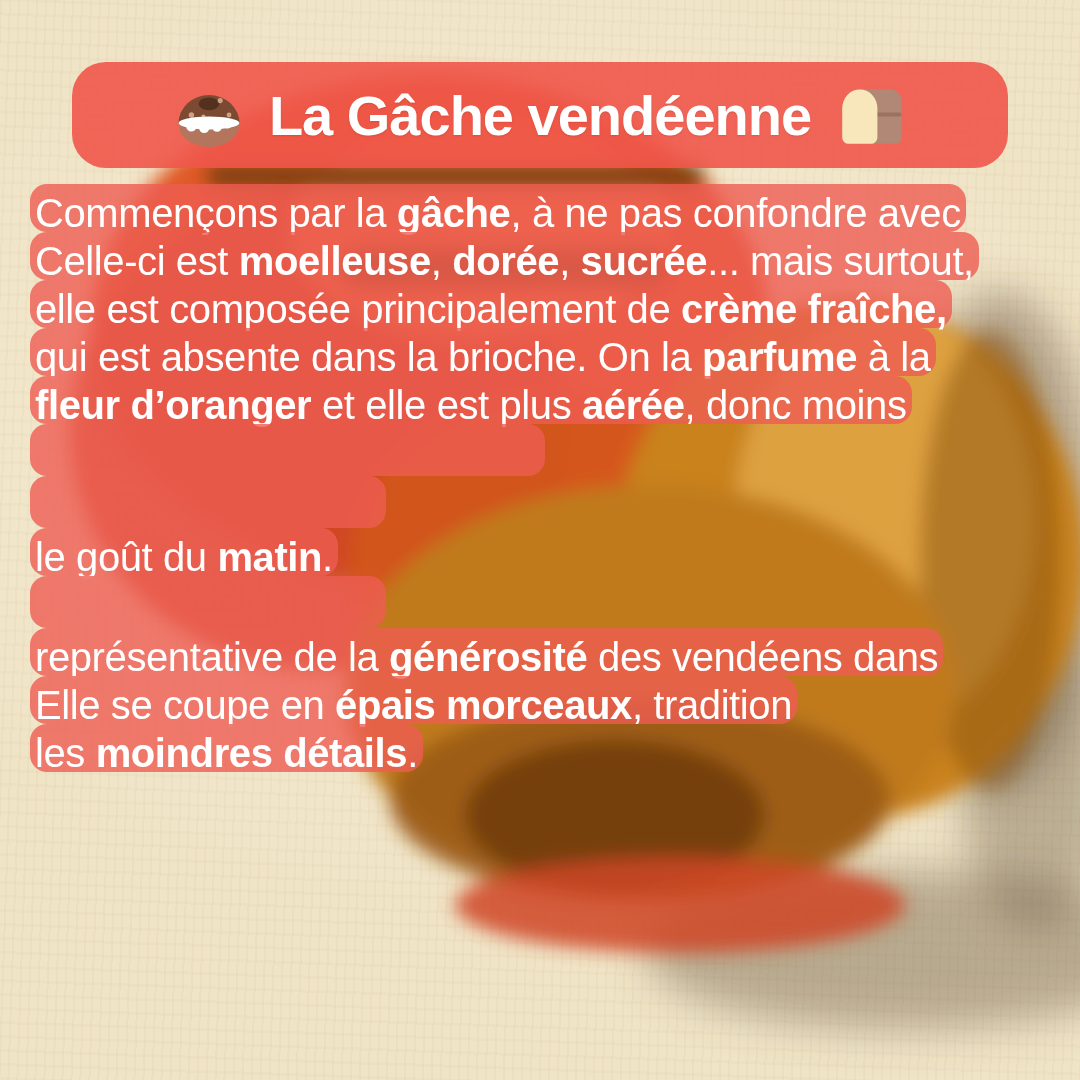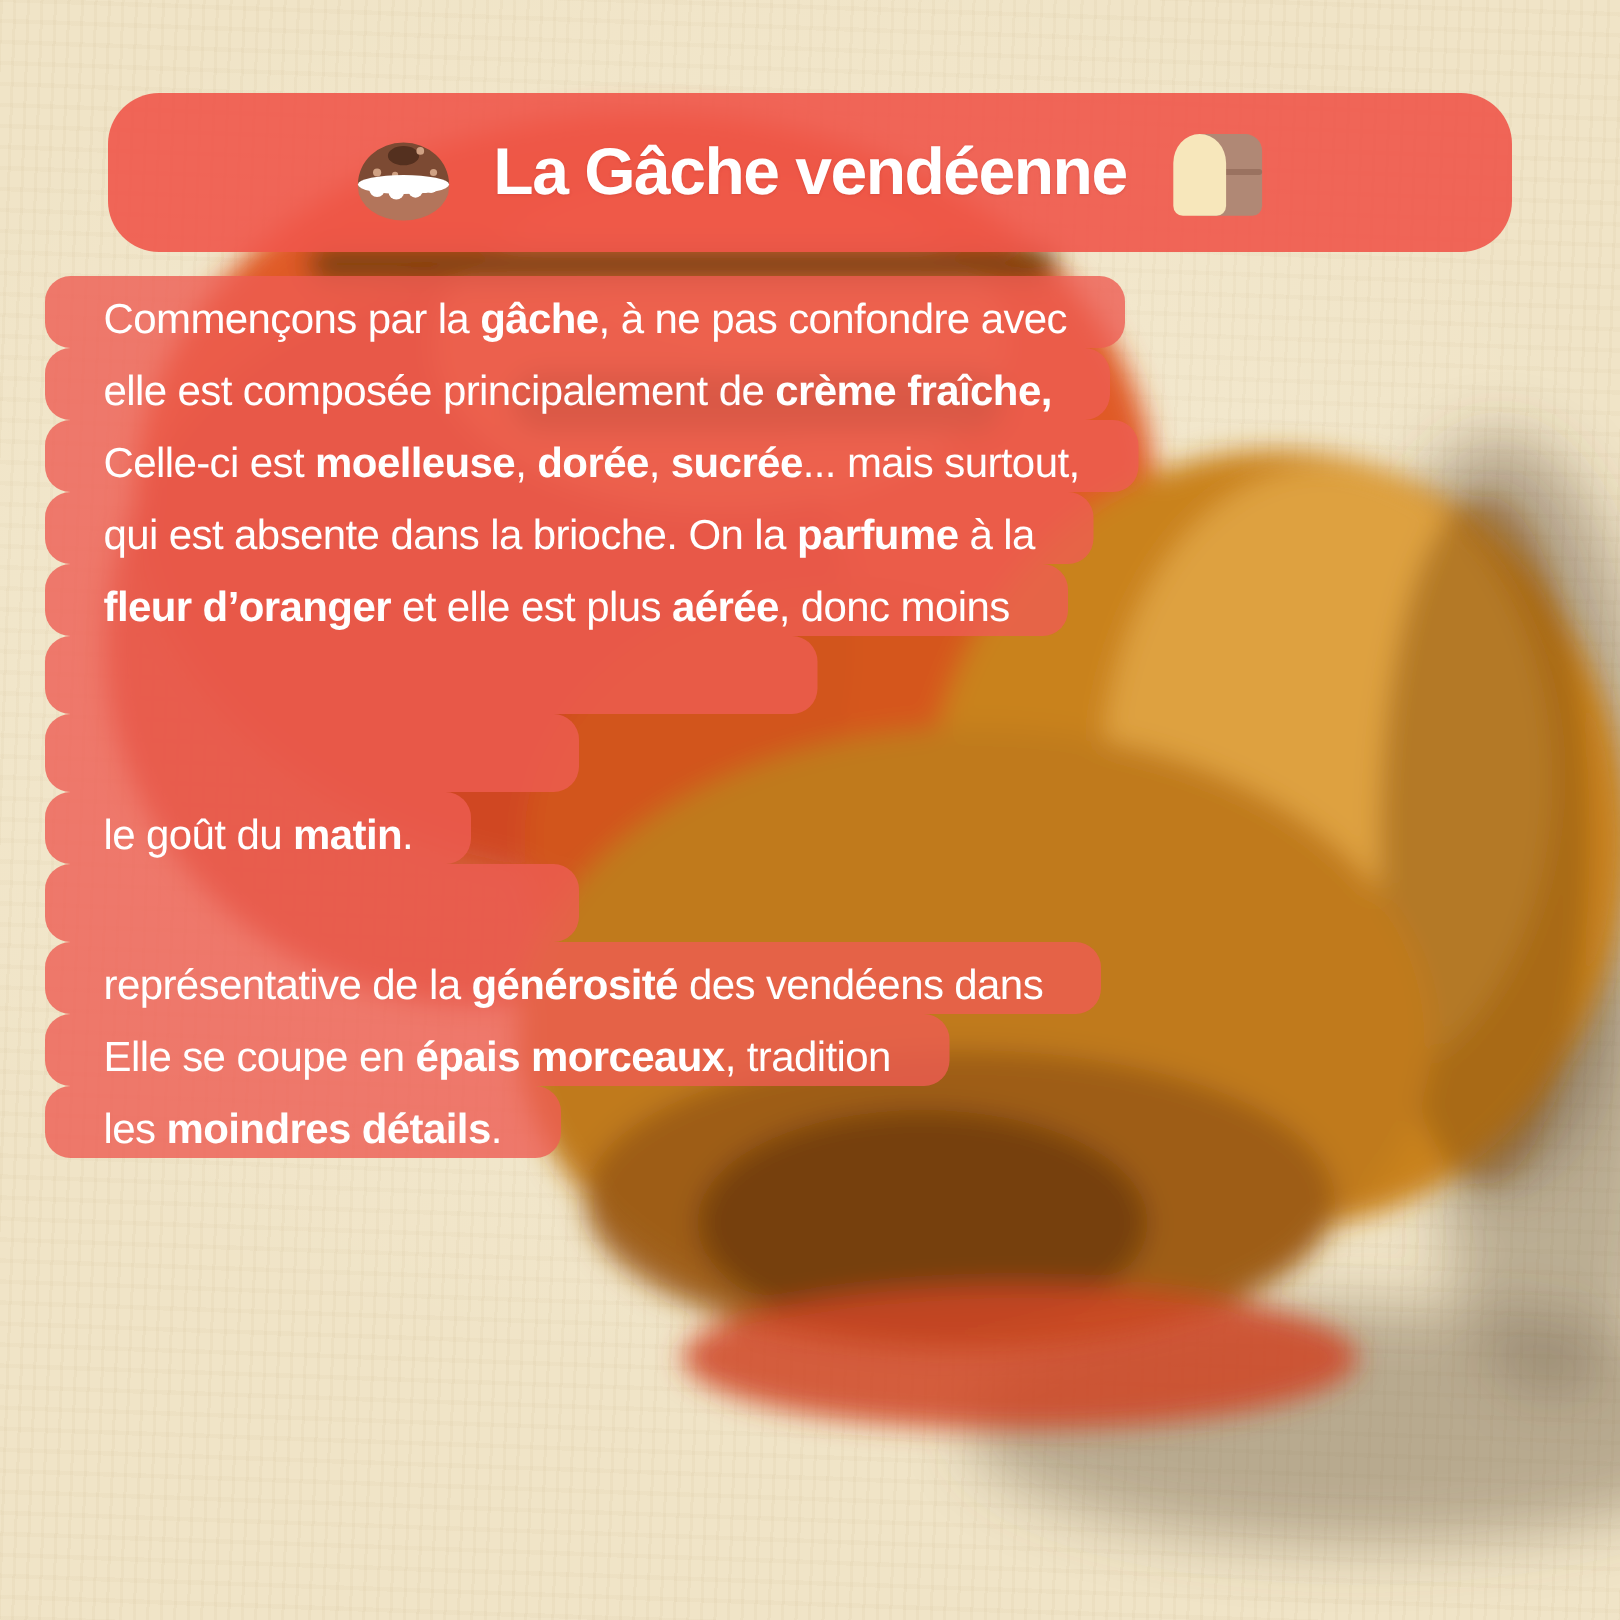--- a/index.html
+++ b/index.html
@@ -12,34 +12,34 @@
       repeating-linear-gradient(2deg, rgba(150,115,55,.03) 0 3px, rgba(0,0,0,0) 3px 14px);
     font-family:"Liberation Sans","DejaVu Sans",sans-serif;
   }
   .illustration{position:absolute;inset:0;}
   .header-pill{
     position:absolute;left:72px;top:62px;width:936px;height:106px;
     background:var(--header-pink);border-radius:34px;
     display:flex;align-items:center;justify-content:center;gap:20px;
   }
   .header-title{
-    color:#ffffff;font-size:44px;font-weight:700;letter-spacing:-1px;
+    color:#ffffff;font-size:56px;font-weight:700;letter-spacing:-1px;
     white-space:nowrap;text-shadow:0 1px 2px rgba(160,40,30,.25);
   }
   .hicon{width:80px;height:80px;flex:0 0 auto;}
   .text-column{
     position:absolute;left:30px;top:184px;
     display:flex;flex-direction:column;align-items:flex-start;
   }
   .line{
     display:block;width:max-content;white-space:nowrap;
     background:var(--overlay-pink);
     color:var(--text-white);
-    font-size:28px;line-height:58px;height:48px;
-    padding:0 39px;border-radius:17px;
+    font-size:40px;line-height:58px;height:48px;
+    padding:0 5px;border-radius:17px;
     letter-spacing:-0.4px;
   }
   .line .b{font-weight:700;}
   .spacer{
     display:block;height:52px;border-radius:17px;
     background:var(--overlay-pink);
   }
 </style>
 </head>
 <body>
@@ -97,22 +97,22 @@
     <div class="header-title">La Gâche vendéenne</div>
     <svg class="hicon" viewBox="0 0 100 100" aria-hidden="true">
       <path d="M34 18 h40 a14 14 0 0 1 14 14 v46 a8 8 0 0 1 -8 8 h-46 z" fill="#b08875"></path>
       <rect x="38" y="47" width="50" height="5" rx="2.5" fill="#9a7260"></rect>
       <path d="M14 42 a22 24 0 0 1 44 0 v36 a8 8 0 0 1 -8 8 h-28 a8 8 0 0 1 -8 -8 z" fill="#f7e7bb"></path>
     </svg>
   </div>
 
   <div class="text-column">
       <div class="line"><span>Commençons par la </span><span class="b">gâche</span><span>, à ne pas confondre avec</span></div>
+      <div class="line"><span>Celle-ci est </span><span class="b">moelleuse</span><span>, </span><span class="b">dorée</span><span>, </span><span class="b">sucrée</span><span>... mais surtout,</span></div>
       <div class="line"><span>elle est composée principalement de </span><span class="b">crème fraîche,</span></div>
-      <div class="line"><span>Celle-ci est </span><span class="b">moelleuse</span><span>, </span><span class="b">dorée</span><span>, </span><span class="b">sucrée</span><span>... mais surtout,</span></div>
       <div class="line"><span>qui est absente dans la brioche. On la </span><span class="b">parfume</span><span> à la</span></div>
       <div class="line"><span class="b">fleur d’oranger</span><span> et elle est plus </span><span class="b">aérée</span><span>, donc moins</span></div>
       <div class="spacer" style="width: 515px;"></div>
       <div class="spacer" style="width: 356px;"></div>
       <div class="line"><span>le goût du </span><span class="b">matin</span><span>.</span></div>
       <div class="spacer" style="width: 356px;"></div>
       <div class="line"><span>représentative de la </span><span class="b">générosité</span><span> des vendéens dans</span></div>
       <div class="line"><span>Elle se coupe en </span><span class="b">épais morceaux</span><span>, tradition</span></div>
       <div class="line"><span>les </span><span class="b">moindres détails</span><span>.</span></div>
     </div>

